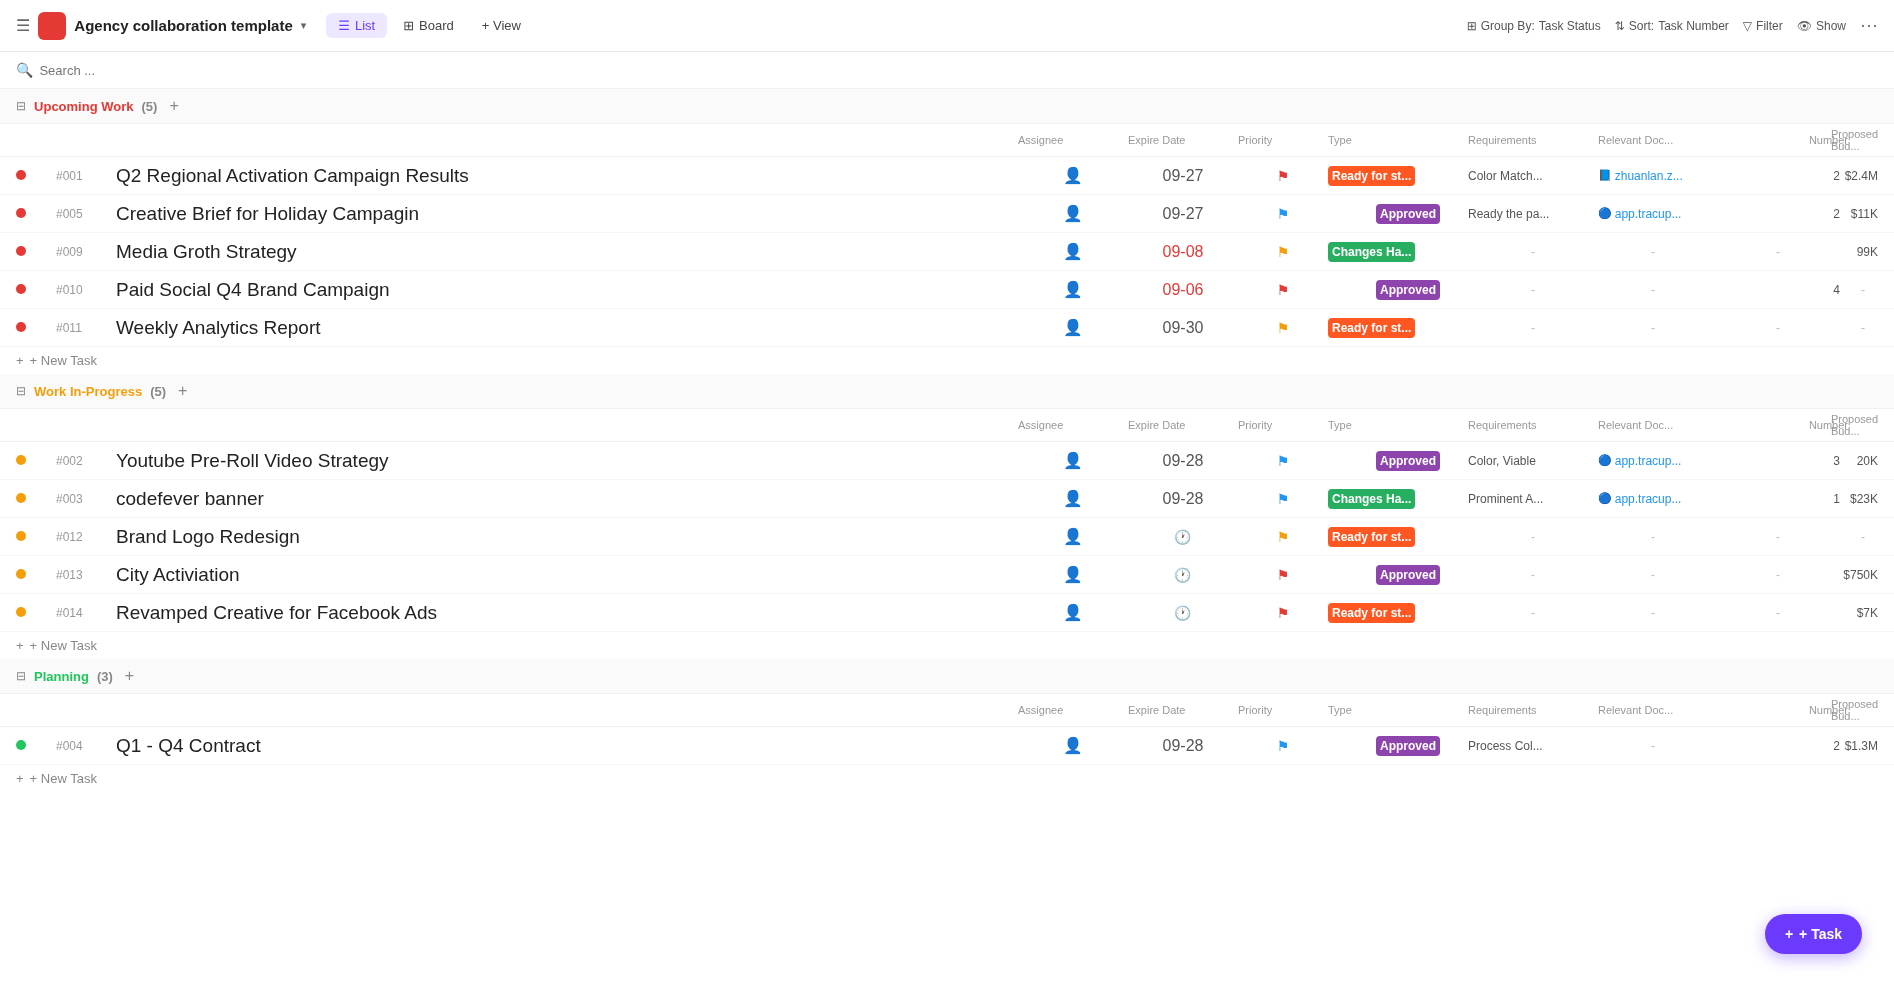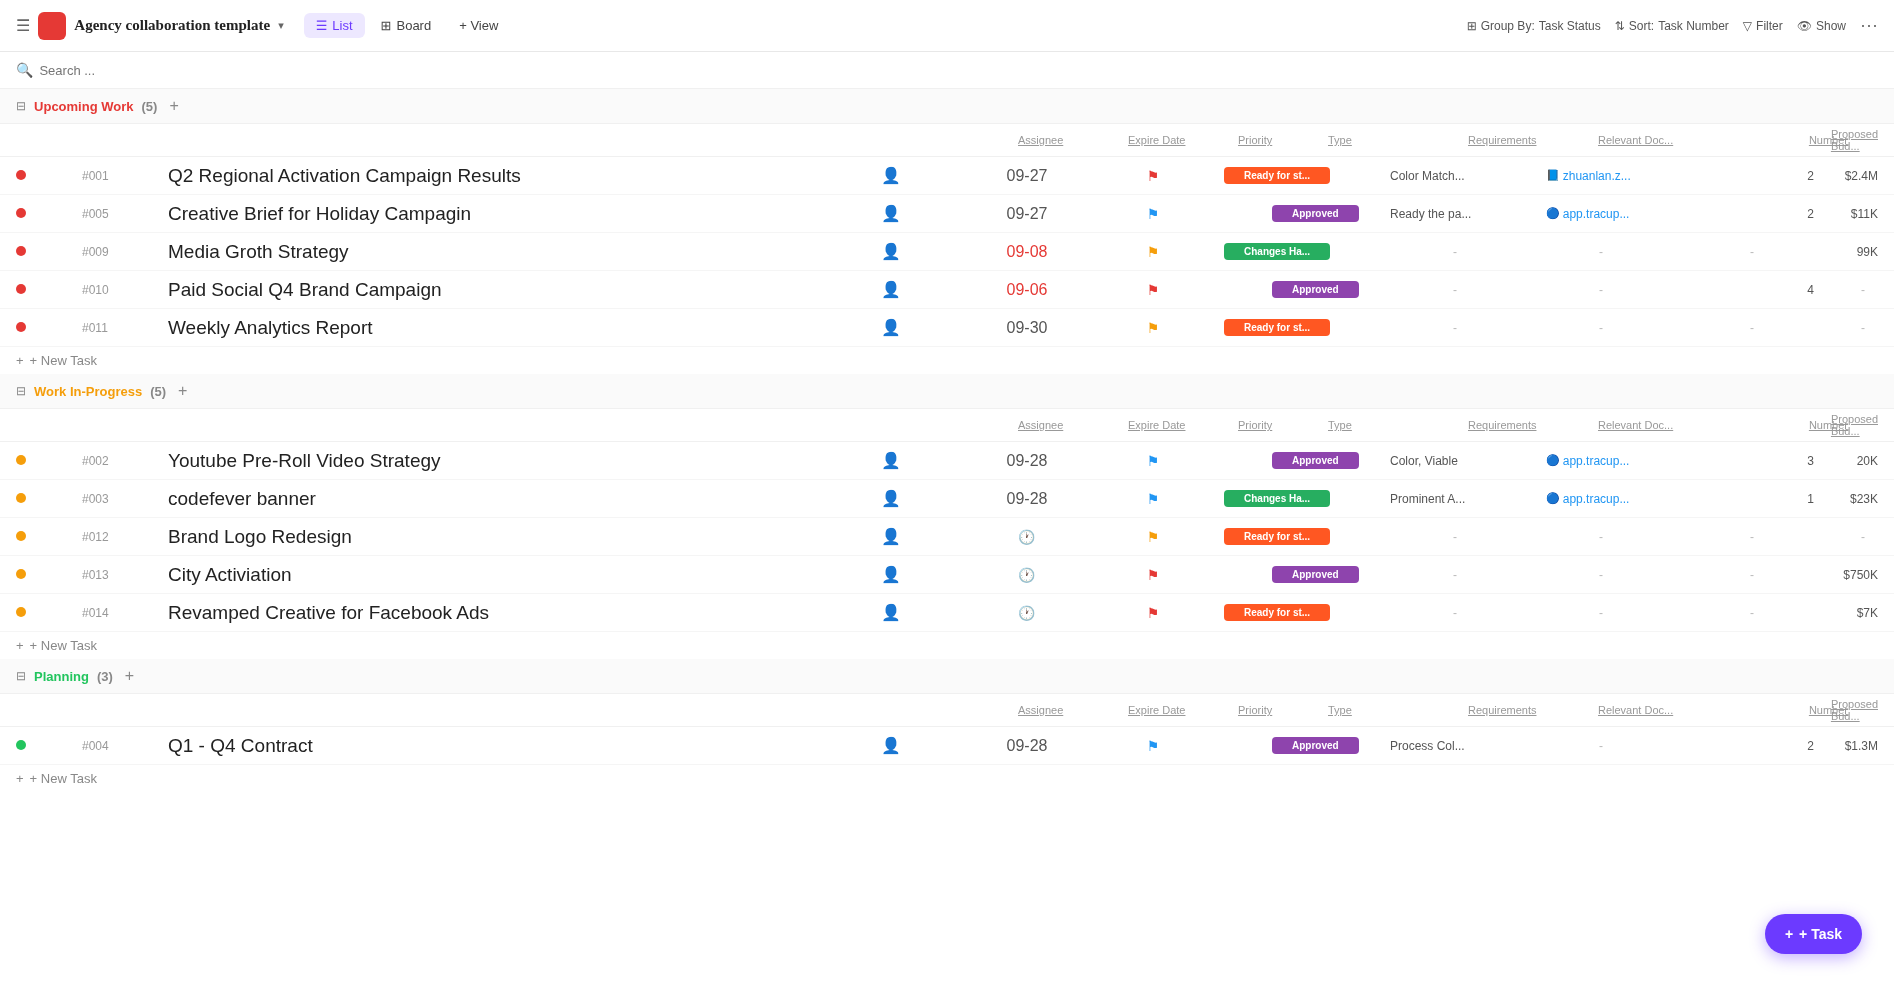--- a/index.html
+++ b/index.html
@@ -3,21 +3,21 @@
   <meta charset="utf-8">
   <style>
     * { box-sizing: border-box; margin: 0; padding: 0; }
     body { font-family: -apple-system, BlinkMacSystemFont, 'Segoe UI', sans-serif; font-size: 13px; background: #fff; color: #333; overflow-x: hidden; }
     
     
     .header { display: flex; align-items: center; padding: 0 16px; height: 52px; border-bottom: 1px solid #e8e8e8; gap: 12px; }
     .header-left { display: flex; align-items: center; gap: 8px; }
     .hamburger-icon { color: #666; font-size: 16px; cursor: pointer; }
     .app-logo { width: 28px; height: 28px; background: #e53935; border-radius: 6px; }
-    .project-title { font-size: 15px; font-weight: 600; color: #222; font-family: Liberation Serif, serif; }
+    .project-title { font-size: 15px; font-weight: 600; color: #222; }
     .dropdown-arrow { color: #666; font-size: 11px; }
     .header-nav { display: flex; align-items: center; gap: 4px; margin-left: 8px; }
     .nav-btn { display: flex; align-items: center; gap: 5px; padding: 5px 12px; border-radius: 6px; border: none; background: transparent; cursor: pointer; font-size: 13px; color: #444; }
     .nav-btn.active { background: #ede8ff; color: #6c3aff; }
     .header-right { margin-left: auto; display: flex; align-items: center; gap: 14px; color: #555; font-size: 12px; }
     .header-right-item { display: flex; align-items: center; gap: 4px; cursor: pointer; }
     .header-more { font-size: 18px; cursor: pointer; color: #666; }
 
     
     .search-bar { display: flex; align-items: center; padding: 10px 16px; border-bottom: 1px solid #f0f0f0; gap: 6px; }
@@ -33,25 +33,25 @@
     .section-title { font-size: 13px; font-weight: 700; }
     .section-title.upcoming { color: #e53935; }
     .section-title.in-progress { color: #f59e0b; }
     .section-title.planning { color: #22c55e; }
     .section-count { font-size: 13px; font-weight: 600; color: #888; }
     .section-add { color: #888; cursor: pointer; font-size: 16px; margin-left: 4px; }
     .section-spacer { flex: 1; }
 
     
     .col-headers { display: grid; grid-template-columns: 40px 60px 1fr 110px 110px 90px 140px 130px 110px 140px 30px; padding: 4px 16px; border-bottom: 1px solid #f0f0f0; background: #fff; }
-    .col-header { font-size: 11px; color: #999; font-weight: 500; display: flex; align-items: center; text-decoration: underline; }
+    .col-header { font-size: 11px; color: #999; font-weight: 500; display: flex; align-items: center; }
     .col-header.right { justify-content: flex-end; }
 
     
-    .task-row { display: grid; grid-template-columns: 40px 60px 1fr 110px 110px 90px 140px 130px 110px 140px 30px; padding: 5px 16px; border-bottom: 1px solid #f5f5f5; align-items: center; min-height: 38px; gap: 26px; }
+    .task-row { display: grid; grid-template-columns: 40px 60px 1fr 110px 110px 90px 140px 130px 110px 140px 30px; padding: 5px 16px; border-bottom: 1px solid #f5f5f5; align-items: center; min-height: 38px; }
 
     .task-dot { width: 10px; height: 10px; border-radius: 50%; display: inline-block; }
     .dot-red { background: #e53935; }
     .dot-yellow { background: #f59e0b; }
     .dot-green { background: #22c55e; }
 
     .task-num { font-size: 12px; color: #999; }
     .task-name { font-size: 19px; color: #222; }
 
     .assignee-icon { color: #bbb; font-size: 16px; display: flex; align-items: center; justify-content: center; }
@@ -59,21 +59,21 @@
 
     .date-cell { font-size: 16px; color: #555; display: flex; align-items: center; justify-content: center; }
     .date-cell.overdue { color: #e53935; }
 
     .priority-cell { display: flex; align-items: center; justify-content: center; }
     .priority-flag { font-size: 14px; }
     .flag-red { color: #e53935; }
     .flag-blue { color: #2196f3; }
     .flag-yellow { color: #f59e0b; }
 
-    .badge { display: inline-flex; align-items: center; padding: 3px 20px; border-radius: 4px; font-size: 10px; font-weight: 600; white-space: nowrap; }
+    .badge { display: inline-flex; align-items: center; padding: 3px 4px; border-radius: 4px; font-size: 12px; font-weight: 600; white-space: nowrap; }
     .badge-ready { background: #ff5722; color: #fff; }
     .badge-approved { background: #8e44ad; color: #fff; margin-left: 48px; }
     .badge-changes { background: #27ae60; color: #fff; }
 
     .req-cell { font-size: 12px; color: #555; overflow: hidden; text-overflow: ellipsis; white-space: nowrap; max-width: 120px; }
     .rel-doc-cell { font-size: 12px; color: #2196f3; overflow: hidden; text-overflow: ellipsis; white-space: nowrap; max-width: 120px; display: flex; align-items: center; gap: 3px; }
     .rel-doc-icon { font-size: 11px; }
     .number-cell { font-size: 12px; color: #555; display: flex; align-items: center; justify-content: flex-end; padding-right: 8px; }
     .budget-cell { font-size: 12px; color: #555; display: flex; align-items: center; justify-content: flex-end; }
     .dash-cell { font-size: 12px; color: #bbb; display: flex; align-items: center; justify-content: center; }

